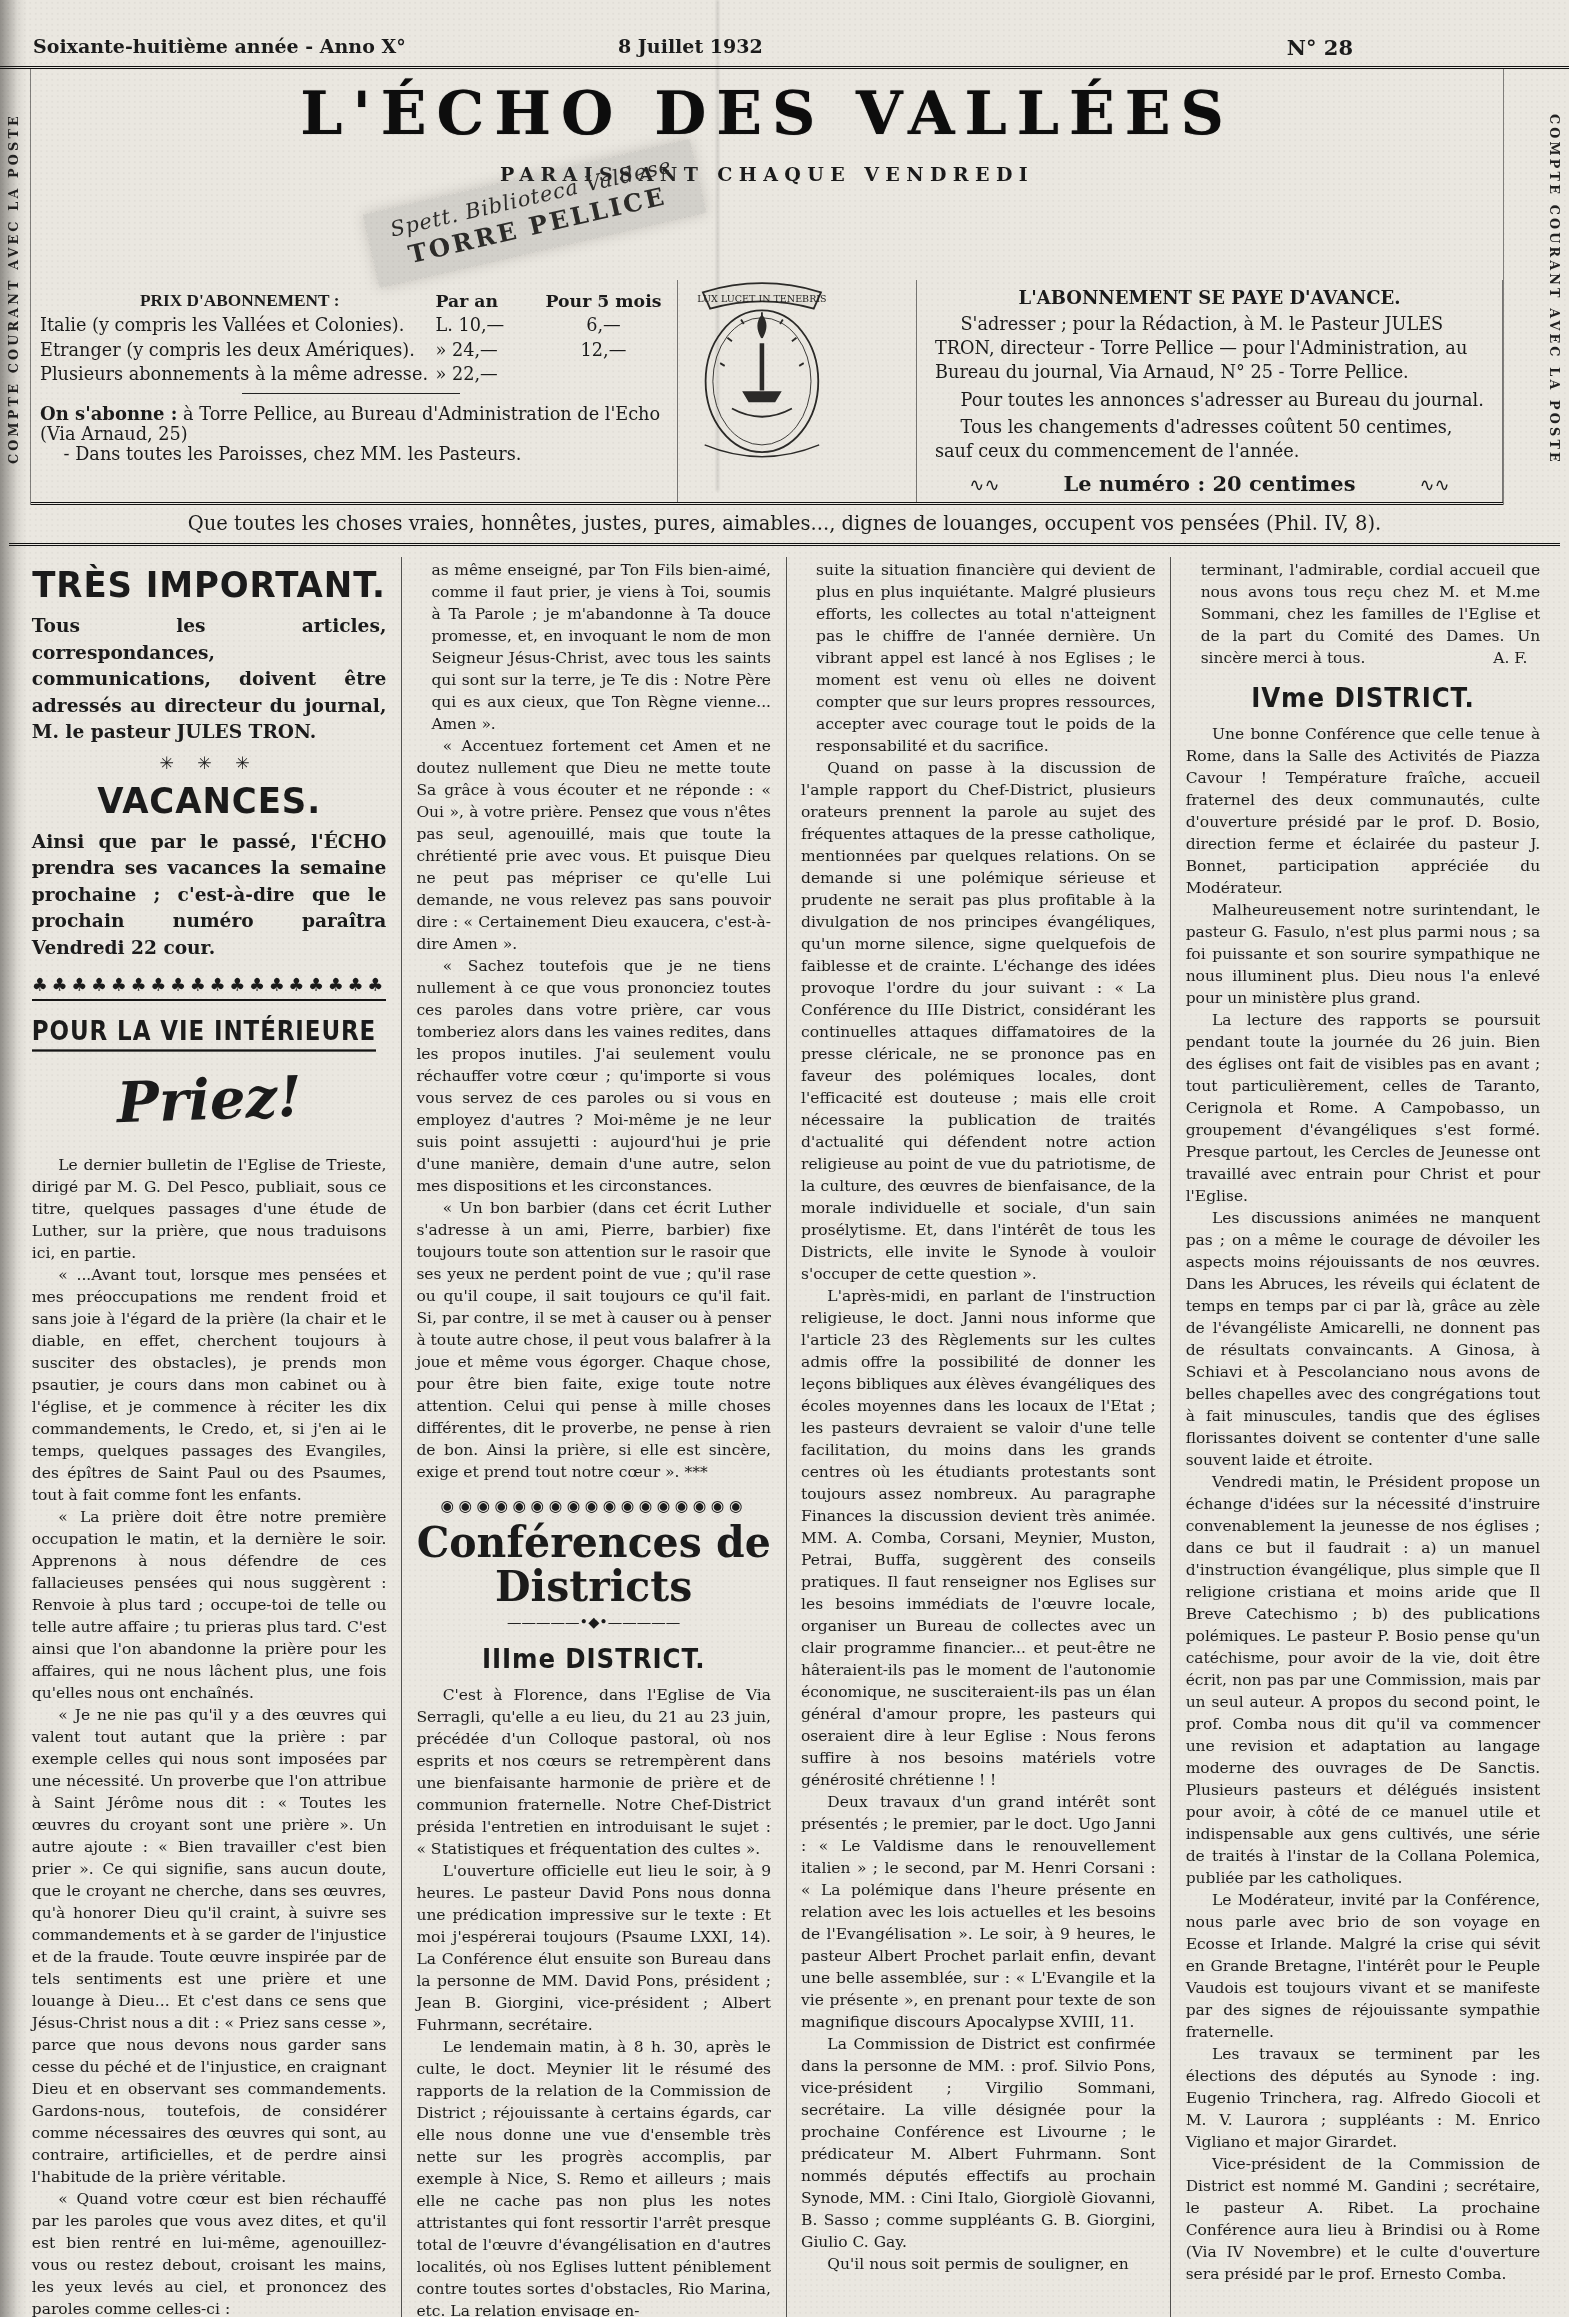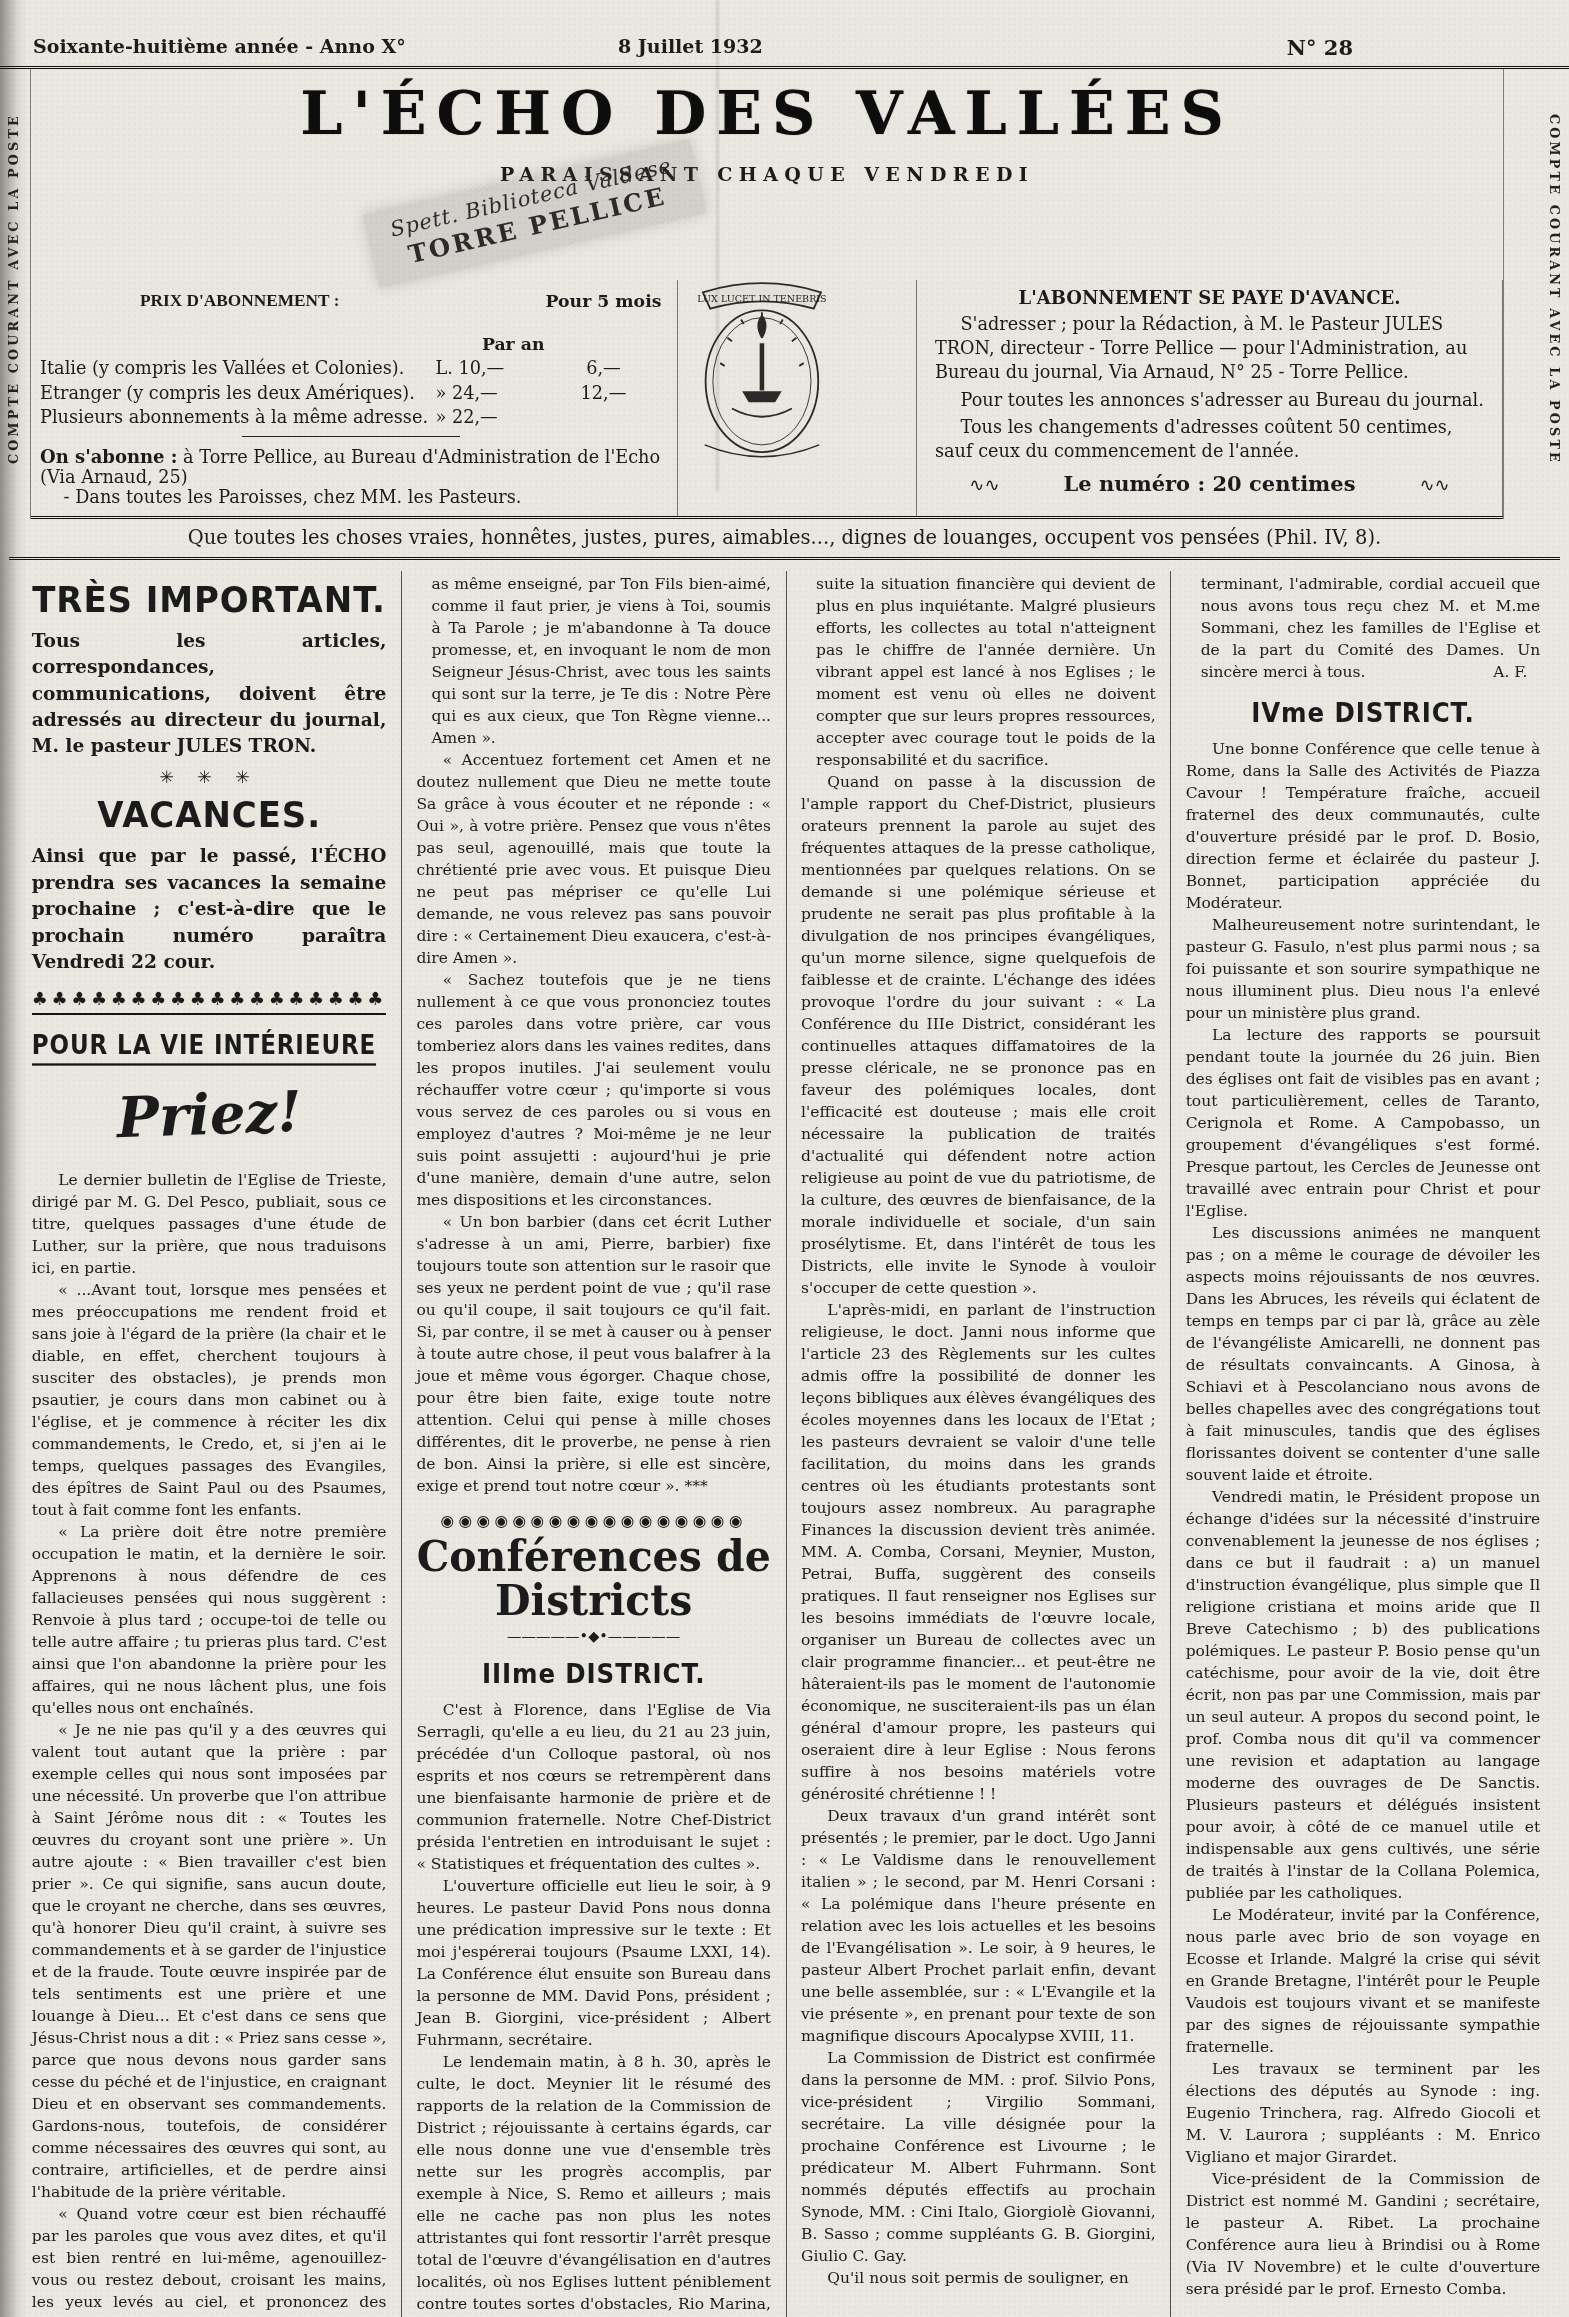--- a/index.html
+++ b/index.html
@@ -37,21 +37,21 @@
     writing-mode:vertical-rl;text-align:center;white-space:nowrap;color:#222;}
   .side-note.left{left:5.5px;transform:rotate(180deg);}
   .side-note.right{right:7.3px;}
 
   
   .info-row{position:relative;display:flex;justify-content:space-between;margin-top:5.5px;
     border-bottom:3.6px double #111;min-height:187px;}
   .sub-box{width:647px;border-right:0.9px solid rgba(40,40,40,0.6);padding:11px 14.5px 9px 9px;box-sizing:border-box;font-size:17.3px;}
   .sub-head{display:flex;font-weight:bold;font-size:17.3px;}
   .sub-head .t{flex:1;text-align:left;padding-left:100px;font-family:Liberation Serif, serif;}
-  .sub-head .c1{width:109px;text-align:right;margin-top:43px;}
+  .sub-head .c1{width:109px;text-align:left;}
   .sub-head .c2{width:118px;text-align:center;}
   .sub-row{display:flex;align-items:baseline;margin-top:4.5px;font-size:17.7px;}
   .sub-row .lbl{white-space:nowrap;}
   .sub-row .dots{flex:1;text-align:center;letter-spacing:16.4px;overflow:hidden;white-space:nowrap;}
   .sub-row .v1{width:109px;text-align:left;white-space:nowrap;}
   .sub-row .v2{width:118px;text-align:center;white-space:nowrap;}
   .sub-sep{width:218px;border-bottom:1.8px solid #222;margin:9px auto 9px;}
   .sub-foot{font-size:17.7px;margin-top:3.6px;}
   .sub-foot b{font-size:18px;}
   .sub-foot .l2{padding-left:23.6px;}

